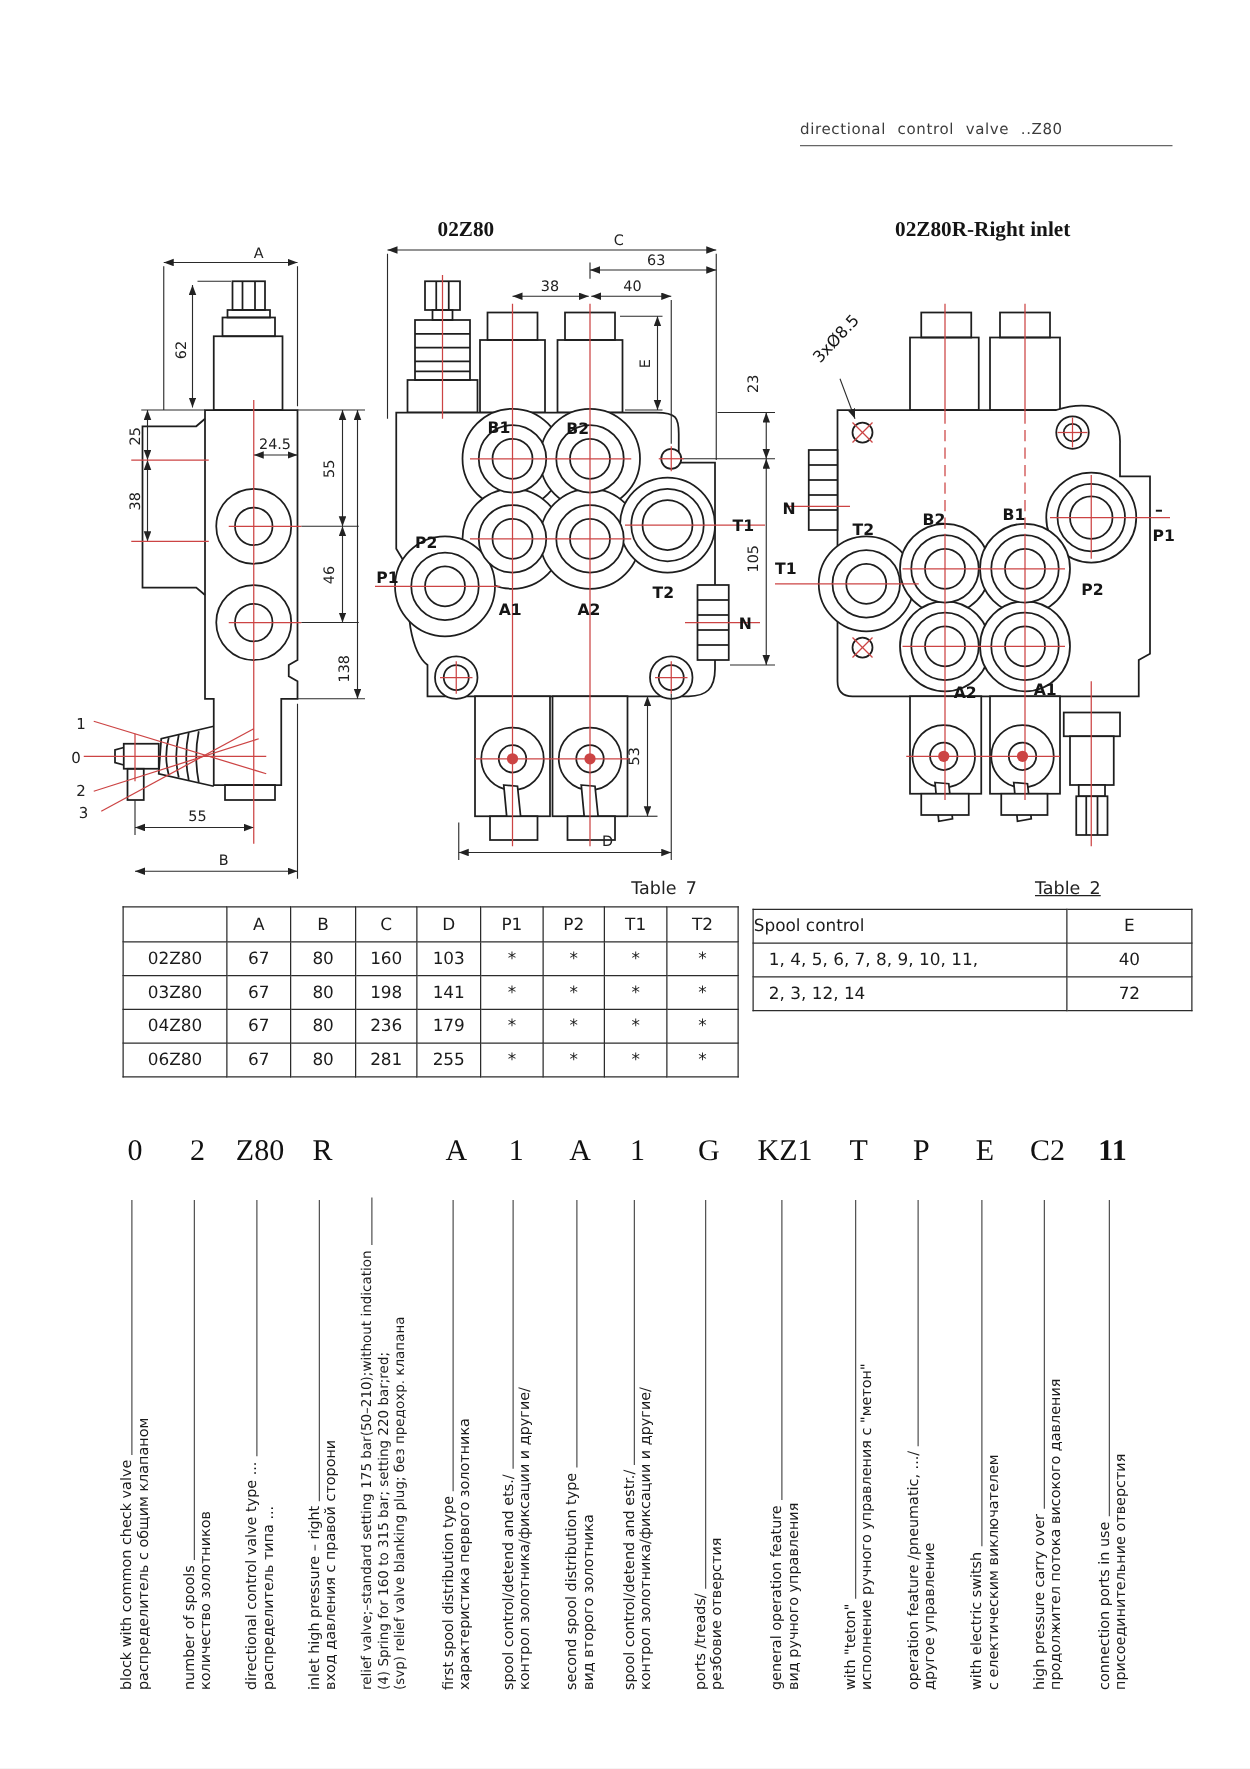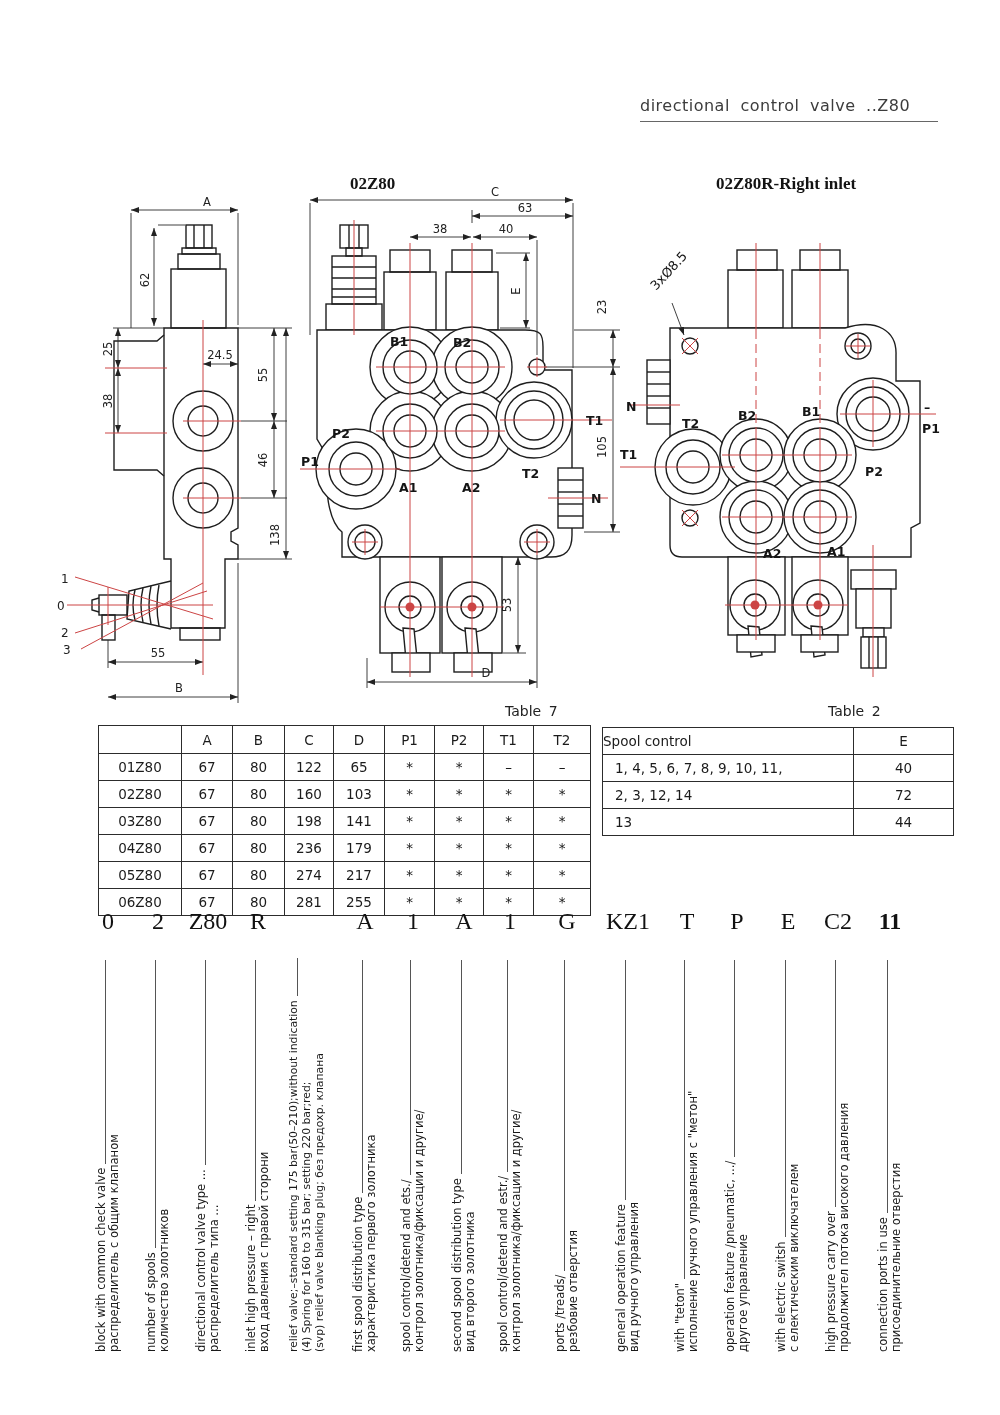--- a/index.html
+++ b/index.html
@@ -1,30 +1,30 @@
 <!DOCTYPE html>
 <html><head>
 <meta charset="utf-8">
 <style>
   html,body{margin:0;padding:0;background:#e8e8e8;}
   .page{position:relative;width:1000px;height:1415px;background:#ffffff;margin:0 auto;
         font-family:"DejaVu Sans",sans-serif;color:#1b1b1b;overflow:hidden;}
-  .title{position:absolute;left:640px;top:96px;width:298px;font-size:16px;color:#3c3c3c;
+  .title{position:absolute;left:640px;top:96px;width:298px;font-size:12px;color:#3c3c3c;
          letter-spacing:.5px;word-spacing:5px;border-bottom:1.6px solid #666;padding-bottom:6px;}
   .dtitle{position:absolute;font-family:"Liberation Serif",serif;font-weight:700;font-size:17px;color:#141414;}
   #t-center{left:350px;top:174px;}
   #t-right{left:716px;top:174px;}
   svg{position:absolute;overflow:visible;}
   #svg-left{left:55px;top:185px;}
   #svg-center{left:300px;top:185px;}
   #svg-right{left:620px;top:185px;}
   svg text{font-family:"DejaVu Sans",sans-serif;}
   .tcap{position:absolute;font-size:14px;color:#222;word-spacing:3px;}
   #cap1{left:505px;top:703px;}
-  #cap2{left:828px;top:703px;}
+  #cap2{left:828px;top:703px;text-decoration:underline;}
   table{position:absolute;border-collapse:collapse;table-layout:fixed;background:#fff;}
   #table1{left:98px;top:725px;width:492px;}
   #table2{left:602px;top:727px;width:351px;}
   th,td{border:1.2px solid #2c2c2c;font-size:13.5px;font-weight:normal;text-align:center;
         padding:0;height:26px;color:#1b1b1b;white-space:nowrap;overflow:hidden;}
   #table1 thead th{height:27px;}
   #table2 td:first-child, #table2 tbody td:first-child{text-align:left;padding-left:12px;border-radius:12px;}
   .tok{position:absolute;top:908px;width:64px;text-align:center;
        font-family:"Liberation Serif",serif;font-size:24px;color:#111;}
   .rot{position:absolute;top:1352px;width:392px;transform:rotate(-90deg);transform-origin:0 0;
@@ -364,31 +364,20 @@
         <th>C</th>
         <th>D</th>
         <th>P1</th>
         <th>P2</th>
         <th>T1</th>
         <th>T2</th>
       </tr>
     </thead>
     <tbody>
         <tr>
-          <td>01Z80</td>
-          <td>67</td>
-          <td>80</td>
-          <td>122</td>
-          <td>65</td>
-          <td>*</td>
-          <td>*</td>
-          <td>–</td>
-          <td>–</td>
-        </tr>
-        <tr>
           <td>02Z80</td>
           <td>67</td>
           <td>80</td>
           <td>160</td>
           <td>103</td>
           <td>*</td>
           <td>*</td>
           <td>*</td>
           <td>*</td>
         </tr>
@@ -402,31 +391,20 @@
           <td>*</td>
           <td>*</td>
           <td>*</td>
         </tr>
         <tr>
           <td>04Z80</td>
           <td>67</td>
           <td>80</td>
           <td>236</td>
           <td>179</td>
-          <td>*</td>
-          <td>*</td>
-          <td>*</td>
-          <td>*</td>
-        </tr>
-        <tr>
-          <td>05Z80</td>
-          <td>67</td>
-          <td>80</td>
-          <td>274</td>
-          <td>217</td>
           <td>*</td>
           <td>*</td>
           <td>*</td>
           <td>*</td>
         </tr>
         <tr>
           <td>06Z80</td>
           <td>67</td>
           <td>80</td>
           <td>281</td>
@@ -453,24 +431,20 @@
     </thead>
     <tbody>
         <tr>
           <td>1, 4, 5, 6, 7, 8, 9, 10, 11,</td>
           <td>40</td>
         </tr>
         <tr>
           <td>2, 3, 12, 14</td>
           <td>72</td>
         </tr>
-        <tr>
-          <td>13</td>
-          <td>44</td>
-        </tr>
       </tbody>
   </table>
 
   <div id="code-row">
       <div class="tok" style="left: 76px;">0</div>
       <div class="tok" style="left: 126px;">2</div>
       <div class="tok" style="left: 176px;">Z80</div>
       <div class="tok" style="left: 226px;">R</div>
       <div class="tok" style="left: 333px;">A</div>
       <div class="tok" style="left: 381px;">1</div>

